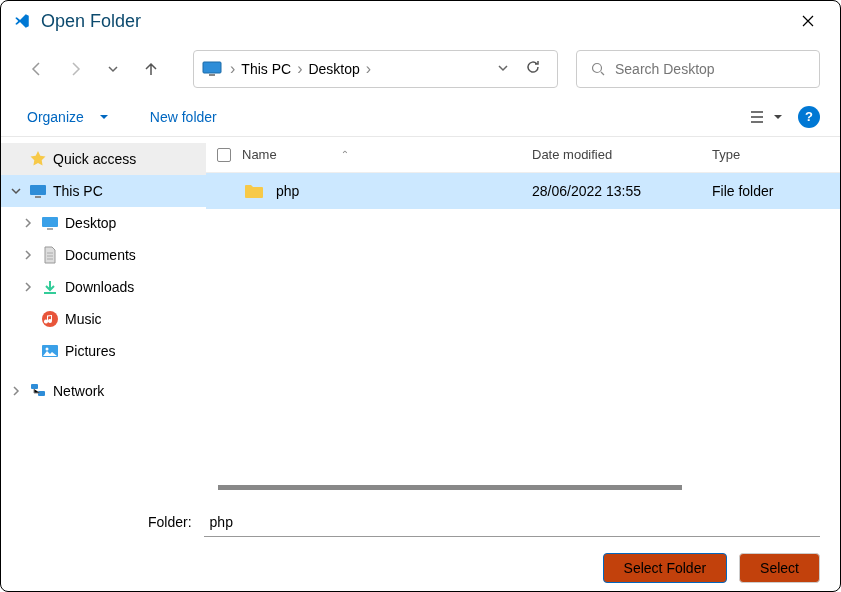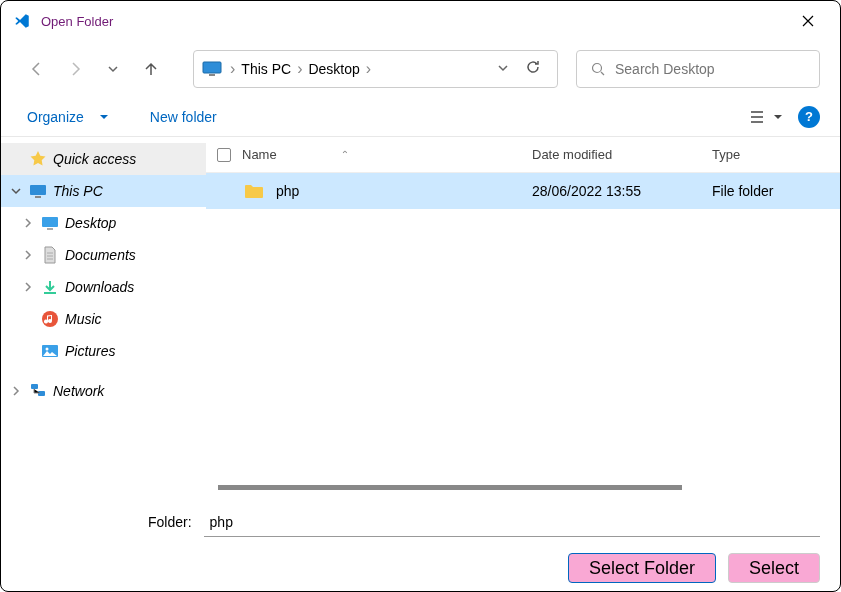--- a/index.html
+++ b/index.html
@@ -1,21 +1,21 @@
 <!DOCTYPE html>
 <html><head>
   <meta charset="utf-8">
   <style>
     * { margin: 0; padding: 0; box-sizing: border-box; font-family: "Segoe UI", Arial, sans-serif; }
     body { width: 841px; height: 592px; background: #fff; border: 1px solid #000; border-radius: 8px; overflow: hidden; }
 
     
     .titlebar { height: 40px; display: flex; align-items: center; padding: 0 12px; }
     .vscode-icon { width: 18px; height: 18px; margin-right: 10px; }
-    .title-text { font-size: 13px; color: #701a75; flex: 1; }
+    .title-text { font-size: 18px; color: #0c4a6e; flex: 1; }
     .close-btn { width: 40px; height: 40px; display: flex; align-items: center; justify-content: center; cursor: pointer; }
 
     
     .navbar { height: 56px; display: flex; align-items: center; padding: 0 20px; gap: 6px; }
     .nav-btn { width: 32px; height: 32px; display: flex; align-items: center; justify-content: center; cursor: pointer; color: #555; }
     .nav-btn.disabled { color: #bbb; }
     .addr-bar { flex: 1; height: 38px; border: 1px solid #ccc; border-radius: 4px; display: flex; align-items: center; padding: 0 8px; margin-left: 20px; }
     .addr-pc-icon { width: 20px; height: 16px; margin-right: 6px; }
     .crumb { font-size: 14px; color: #000; padding: 0 4px; cursor: pointer; }
     .crumb-sep { color: #888; padding: 0 2px; }
@@ -28,21 +28,21 @@
     .toolbar { height: 40px; display: flex; align-items: center; padding: 0 20px; border-bottom: 1px solid #e8e8e8; }
     .tool-btn { font-size: 14px; color: #0067c0; cursor: pointer; display: flex; align-items: center; gap: 16px; padding: 4px 6px; }
     .tool-spacer { flex: 1; }
     .view-btn { width: 40px; height: 32px; display: flex; align-items: center; justify-content: center; cursor: pointer; }
     .help-btn { width: 22px; height: 22px; border-radius: 50%; background: #0078d4; color: #fff; display: flex; align-items: center; justify-content: center; font-size: 13px; font-weight: bold; cursor: pointer; margin-left: 12px; }
 
     
     .content { display: flex; height: 358px; }
 
     
-    .sidebar { width: 205px; overflow-y: auto; padding-top: 6px; font-style: italic; }
+    .sidebar { width: 205px; overflow-y: auto; padding-top: 6px; }
     .tree-item { height: 32px; display: flex; align-items: center; padding-left: 10px; font-size: 14px; cursor: pointer; gap: 6px; }
     .tree-item.depth-1 { padding-left: 22px; }
     .tree-item.selected { background: #cce8ff; }
     .tree-item.quick-access { background: #eee; }
     .tree-chevron { width: 12px; display: inline-flex; }
     .tree-icon { width: 18px; height: 18px; display: inline-flex; align-items: center; justify-content: center; }
 
     
     .filelist { flex: 1; display: flex; flex-direction: column; }
     .list-header { height: 36px; display: flex; align-items: center; border-bottom: 1px solid #eee; font-size: 13px; color: #444; }
@@ -56,21 +56,21 @@
     .sort-arrow { font-size: 10px; color: #888; margin-left: 60px; }
     .hscroll { height: 10px; margin: 0 12px; margin-top: auto; }
     .hscroll-thumb { height: 5px; background: #888; width: 76%; }
 
     
     .footer { padding: 12px 20px; }
     .folder-row { display: flex; align-items: center; margin-bottom: 16px; margin-left: 118px; }
     .folder-label { font-size: 14px; color: #000; margin-right: 12px; margin-left: 9px; }
     .folder-input { flex: 1; height: 30px; border: none; border-bottom: 1px solid #999; padding: 0 6px; font-size: 14px; outline: none; }
     .btn-row { display: flex; justify-content: flex-end; gap: 12px; }
-    .dlg-btn { height: 30px; padding: 0 20px; font-size: 18px; border: 1px solid #ccc; border-radius: 4px; background: #f9a8d4; cursor: pointer; }
+    .dlg-btn { height: 30px; padding: 0 20px; font-size: 14px; border: 1px solid #ccc; border-radius: 4px; background: #c2410c; cursor: pointer; }
     .dlg-btn.primary { border-color: #0067c0; color: #000; }
 
     .checkbox { width: 14px; height: 14px; border: 1px solid #888; border-radius: 2px; }
   </style>
 </head>
 <body>
 
 <div class="titlebar">
   <span class="vscode-icon">
     <svg viewBox="0 0 24 24" width="18" height="18">

